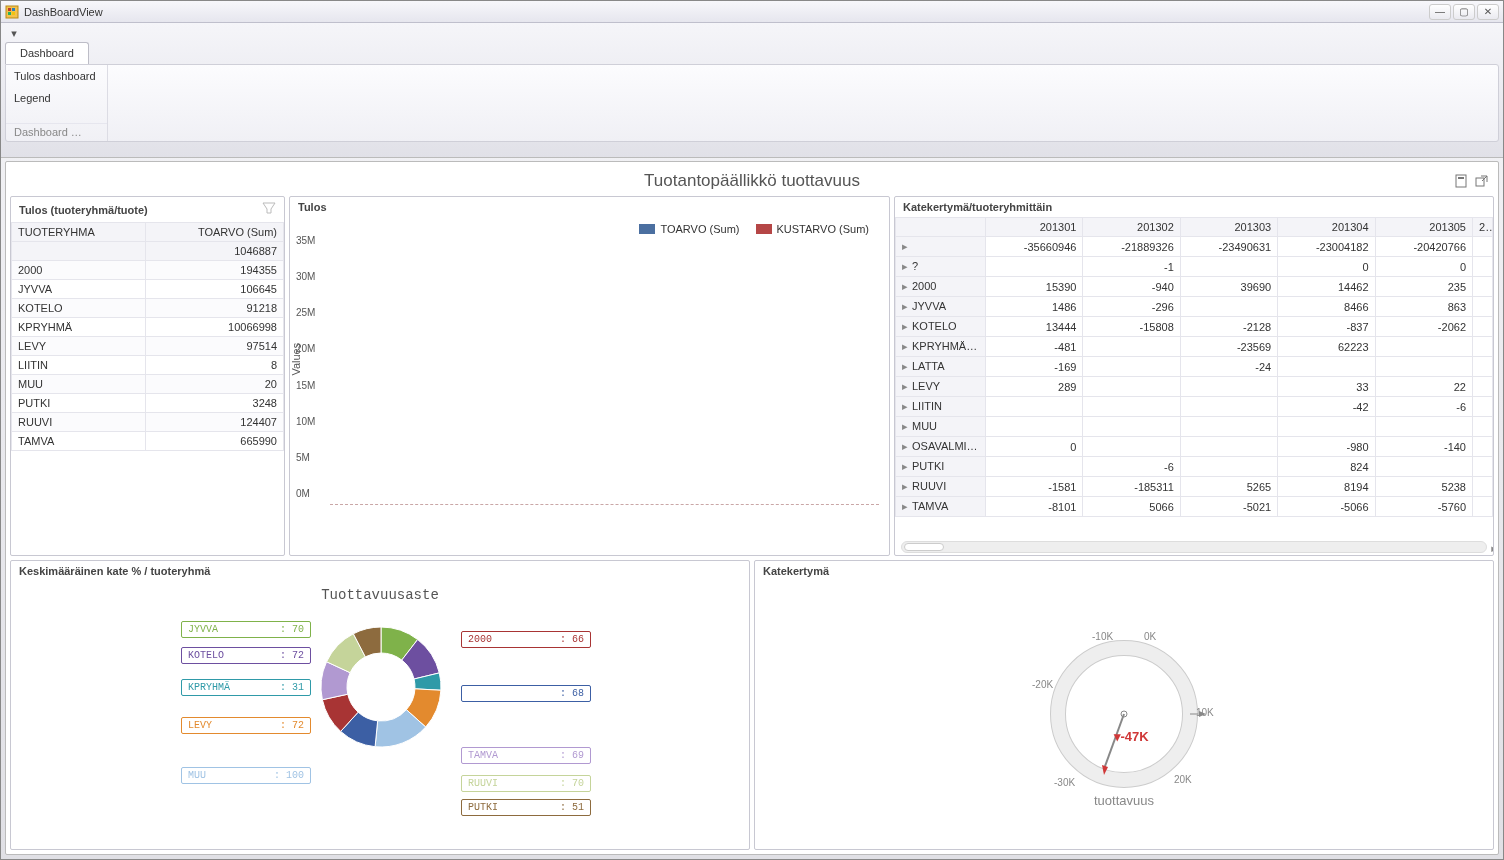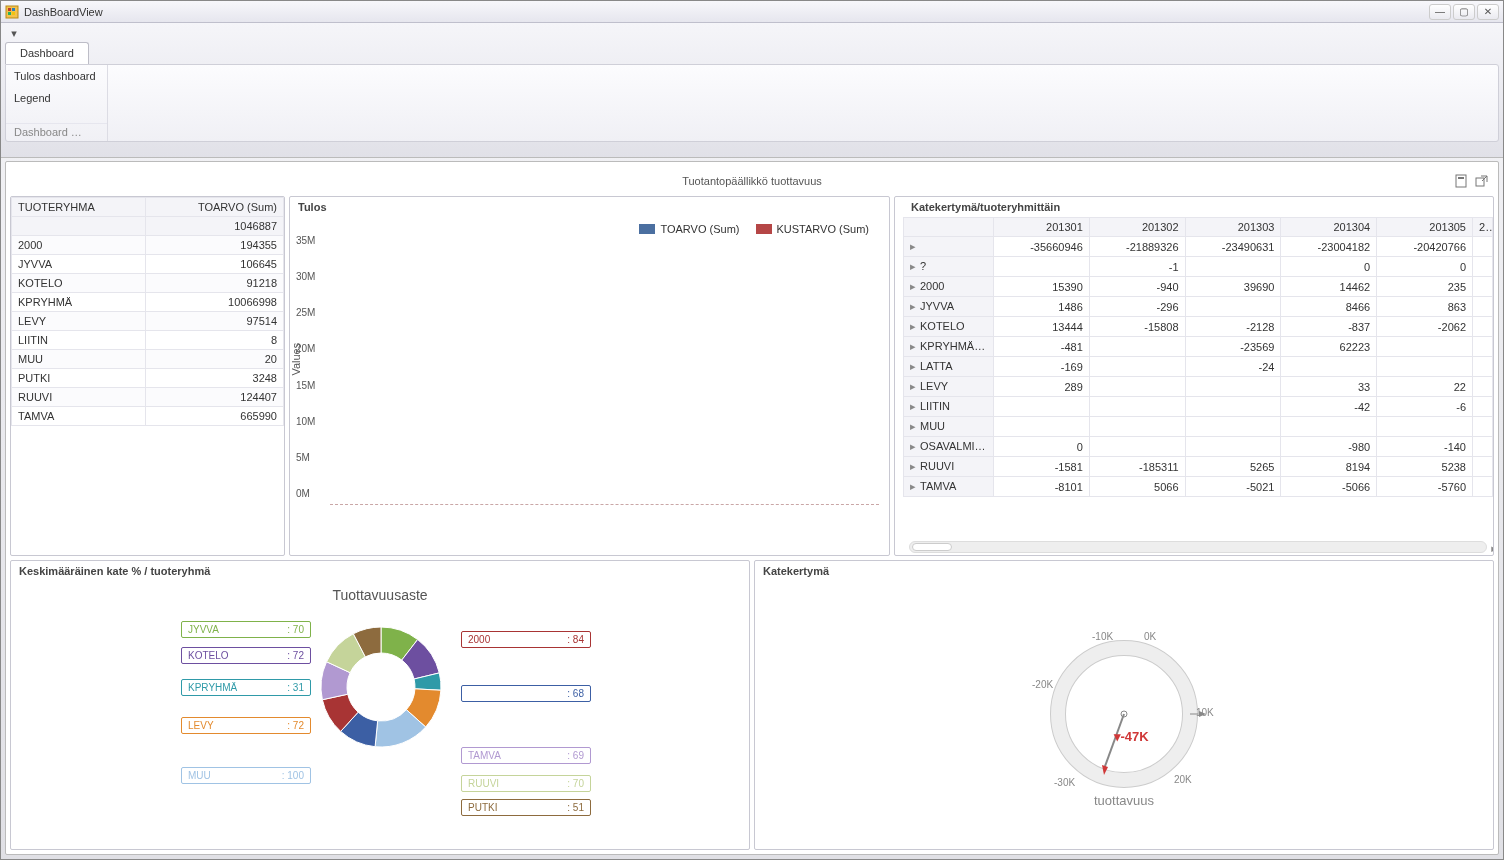--- a/index.html
+++ b/index.html
@@ -82,21 +82,21 @@
 
   .dash-area {
     position:absolute; left:4px; right:4px; top:160px; bottom:4px;
     background:#fff; border:1px solid #bbb; border-radius:2px;
     padding:4px; display:flex; flex-direction:column;
   }
   .dash-title-row {
     display:flex; align-items:center; justify-content:center;
     height: 30px; position:relative;
   }
-  .dash-title { font-size:11px; color:#555; }
+  .dash-title { font-size:17px; color:#555; }
   .dash-icons { position:absolute; right:4px; display:flex; gap:4px; }
   .dash-icons span {
     width:16px;height:16px;border:1px solid #fff;
     display:flex;align-items:center;justify-content:center;color:#666;
     font-size:12px;
   }
 
   .dash-body { flex:1; display:flex; flex-direction:column; gap:4px; min-height:0;}
   .dash-row1 { display:flex; gap:4px; height: 360px; }
   .dash-row2 { display:flex; gap:4px; flex:1; min-height:0;justify-content:space-between;}
@@ -112,21 +112,21 @@
     padding:4px 8px;
     font-weight:bold; color:#444; font-size:11px;
     display:flex; align-items:center; justify-content:space-between;
   }
   .panel-head .filter-icon { color:#bbb; font-size:14px;}
   .panel-body { flex:1; overflow:hidden; position:relative;}
 
   
   .p-tulos-table { width: 275px; }
   .p-tulos-chart { flex:1; min-width:0;}
-  .p-kate-table  { width: 600px; padding-left: 8px; }
+  .p-kate-table  { width: 600px; }
   .p-donut { flex:1; }
   .p-gauge { flex:1; }
 
   
   table.t1 { width:100%; border-collapse:collapse;border-radius:31px; }
   table.t1 th, table.t1 td {
     border:1px solid #e5e5ec; padding:3px 6px; font-size:11px;
     white-space:nowrap;
   }
   table.t1 th { background:#f4f4f8; font-weight:normal; text-align:left; color:#333;}
@@ -180,21 +180,21 @@
   .hscroll .thumb {
     position:absolute; left:2px; width:40px; top:1px; bottom:1px;
     background:#fff; border:1px solid #ccc; border-radius:5px;
   }
   .hscroll .arrow-r {
     position:absolute; right:-14px; top:0; height:12px; width:12px;
     display:flex;align-items:center;justify-content:center;color:#888;
   }
 
   
-  .donut-wrap { position:absolute; inset:0; padding:6px 10px; }
+  .donut-wrap { position:absolute; inset:0; padding:6px 10px;font-family:Liberation Mono, monospace; }
   .donut-title { text-align:center; font-size:14px; color:#555; margin-bottom:4px;}
   .donut-stage { position:relative; height:230px; }
   .donut-svg { position:absolute; left:290px; top:10px;}
   .dlegend {
     position:absolute; display:flex; align-items:center;
     border:1px solid #aaa; border-radius:2px;
     font-size:10px; padding:2px 6px; width:130px; justify-content:space-between;
     background:#fff;
   }
   .dlegend .name{ }
@@ -259,20 +259,28 @@
               <path d="M12 2 L7 7" stroke="#777"></path>
             </svg>
         </span>
       </div>
     </div>
 
     <div class="dash-body">
       <div class="dash-row1">
 
         <div class="panel p-tulos-table">
+          <div class="panel-head">
+            <span>Tulos (tuoteryhmä/tuote)</span>
+            <span class="filter-icon">
+              <svg width="14" height="14">
+                  <path d="M1 2 h12 L9 8 v4 l-4 0 v-4 Z" fill="none" stroke="#bbb"></path>
+                </svg>
+            </span>
+          </div>
           <div class="panel-body">
             <table class="t1">
               <thead>
                 <tr>
                   <th>TUOTERYHMA</th>
                   <th class="num">TOARVO (Sum)</th>
                 </tr>
               </thead>
               <tbody id="tulos-body">
                   <tr>
@@ -707,20 +715,29 @@
                       <td></td>
                       <td></td>
                     </tr>
                     <tr>
                       <td class="rowhead"><span class="tri">▸</span>OSAVALMIST…</td>
                       <td>0</td>
                       <td></td>
                       <td></td>
                       <td>-980</td>
                       <td>-140</td>
+                      <td></td>
+                    </tr>
+                    <tr>
+                      <td class="rowhead"><span class="tri">▸</span>PUTKI</td>
+                      <td></td>
+                      <td>-6</td>
+                      <td></td>
+                      <td>824</td>
+                      <td></td>
                       <td></td>
                     </tr>
                     <tr>
                       <td class="rowhead"><span class="tri">▸</span>RUUVI</td>
                       <td>-1581</td>
                       <td>-185311</td>
                       <td>5265</td>
                       <td>8194</td>
                       <td>5238</td>
                       <td></td>
@@ -782,21 +799,21 @@
                   <div class="dlegend" style="left: 160px; top: 110px; border-color: rgb(227, 138, 46); color: rgb(227, 138, 46);">
                     <span class="name">LEVY</span>
                     <span class="val">: 72</span>
                   </div>
                   <div class="dlegend" style="left: 160px; top: 160px; border-color: rgb(160, 195, 228); color: rgb(160, 195, 228);">
                     <span class="name">MUU</span>
                     <span class="val">: 100</span>
                   </div>
                   <div class="dlegend" style="left: 440px; top: 24px; border-color: rgb(168, 52, 52); color: rgb(168, 52, 52);">
                     <span class="name">2000</span>
-                    <span class="val">: 84</span>
+                    <span class="val">: 66</span>
                   </div>
                   <div class="dlegend" style="left: 440px; top: 78px; border-color: rgb(60, 95, 164); color: rgb(60, 95, 164);">
                     <span class="name"></span>
                     <span class="val">: 68</span>
                   </div>
                   <div class="dlegend" style="left: 440px; top: 140px; border-color: rgb(177, 153, 209); color: rgb(177, 153, 209);">
                     <span class="name">TAMVA</span>
                     <span class="val">: 69</span>
                   </div>
                   <div class="dlegend" style="left: 440px; top: 168px; border-color: rgb(197, 212, 154); color: rgb(197, 212, 154);">

